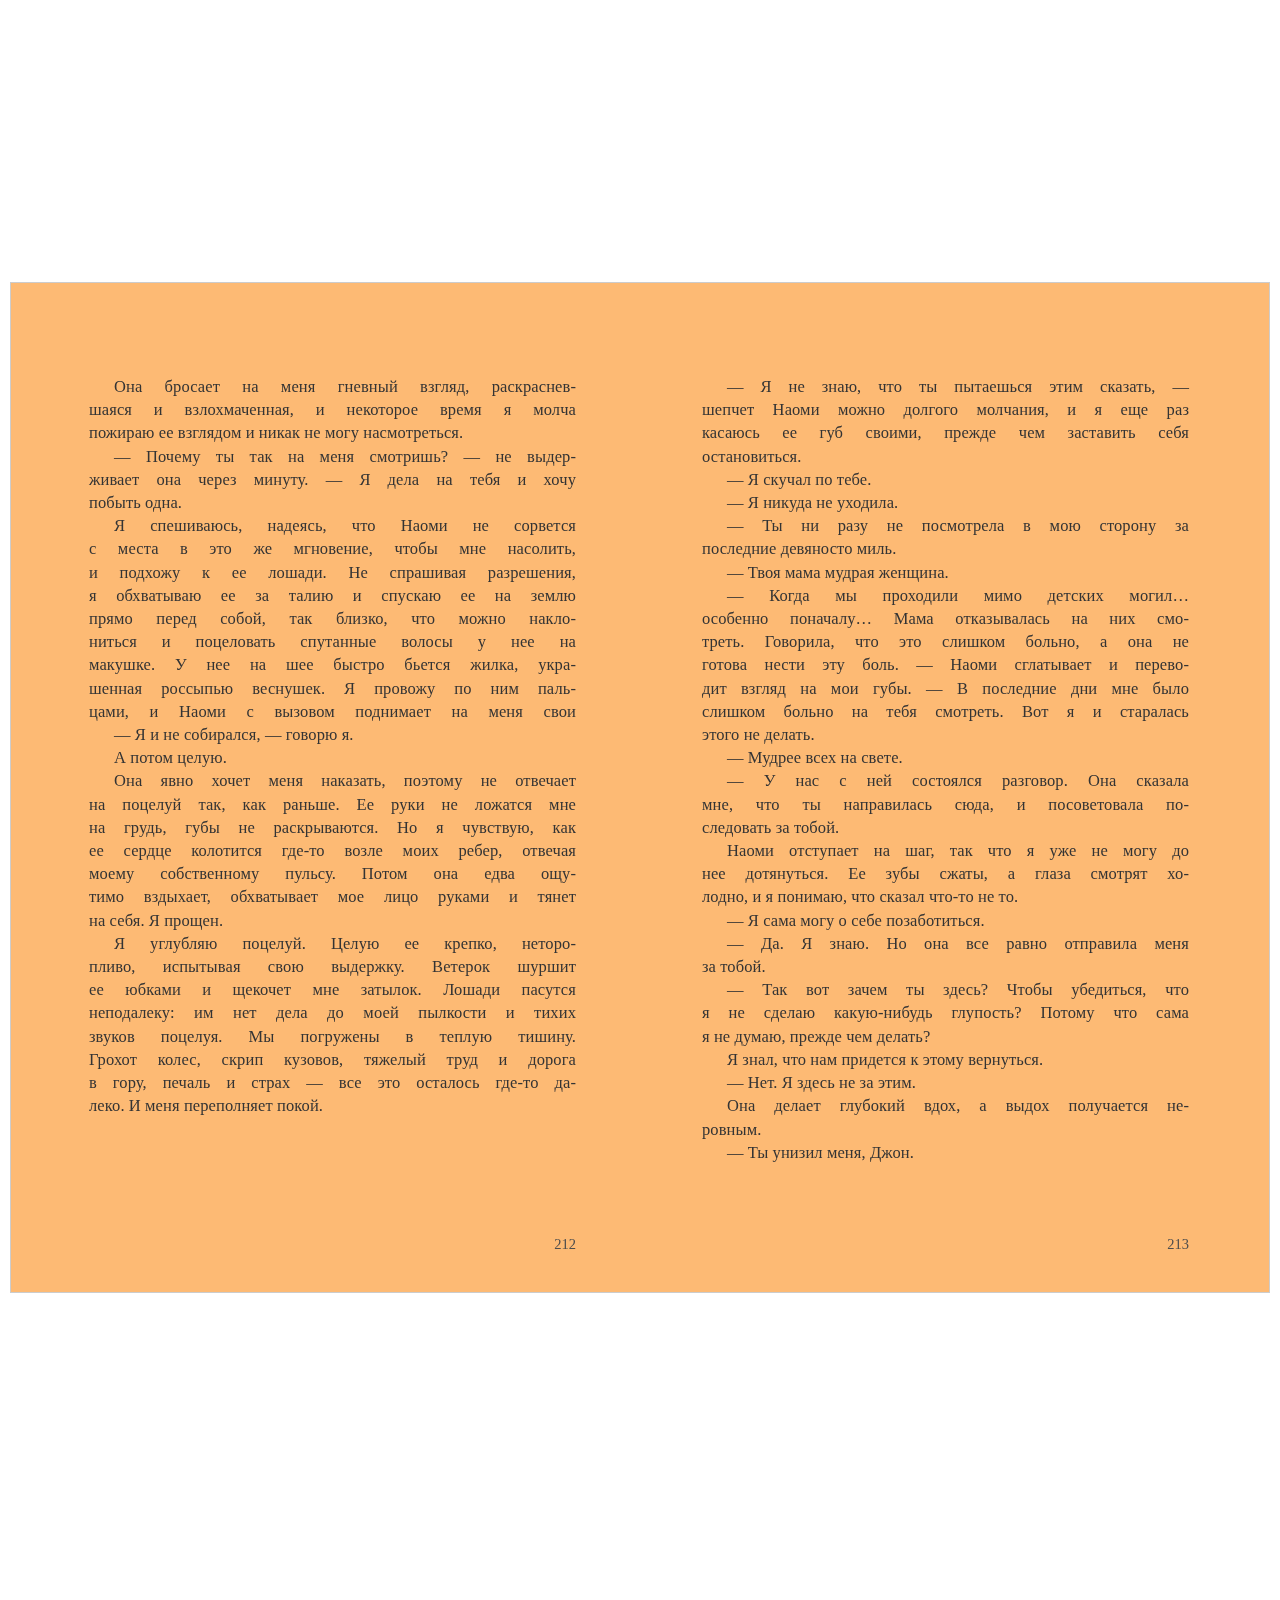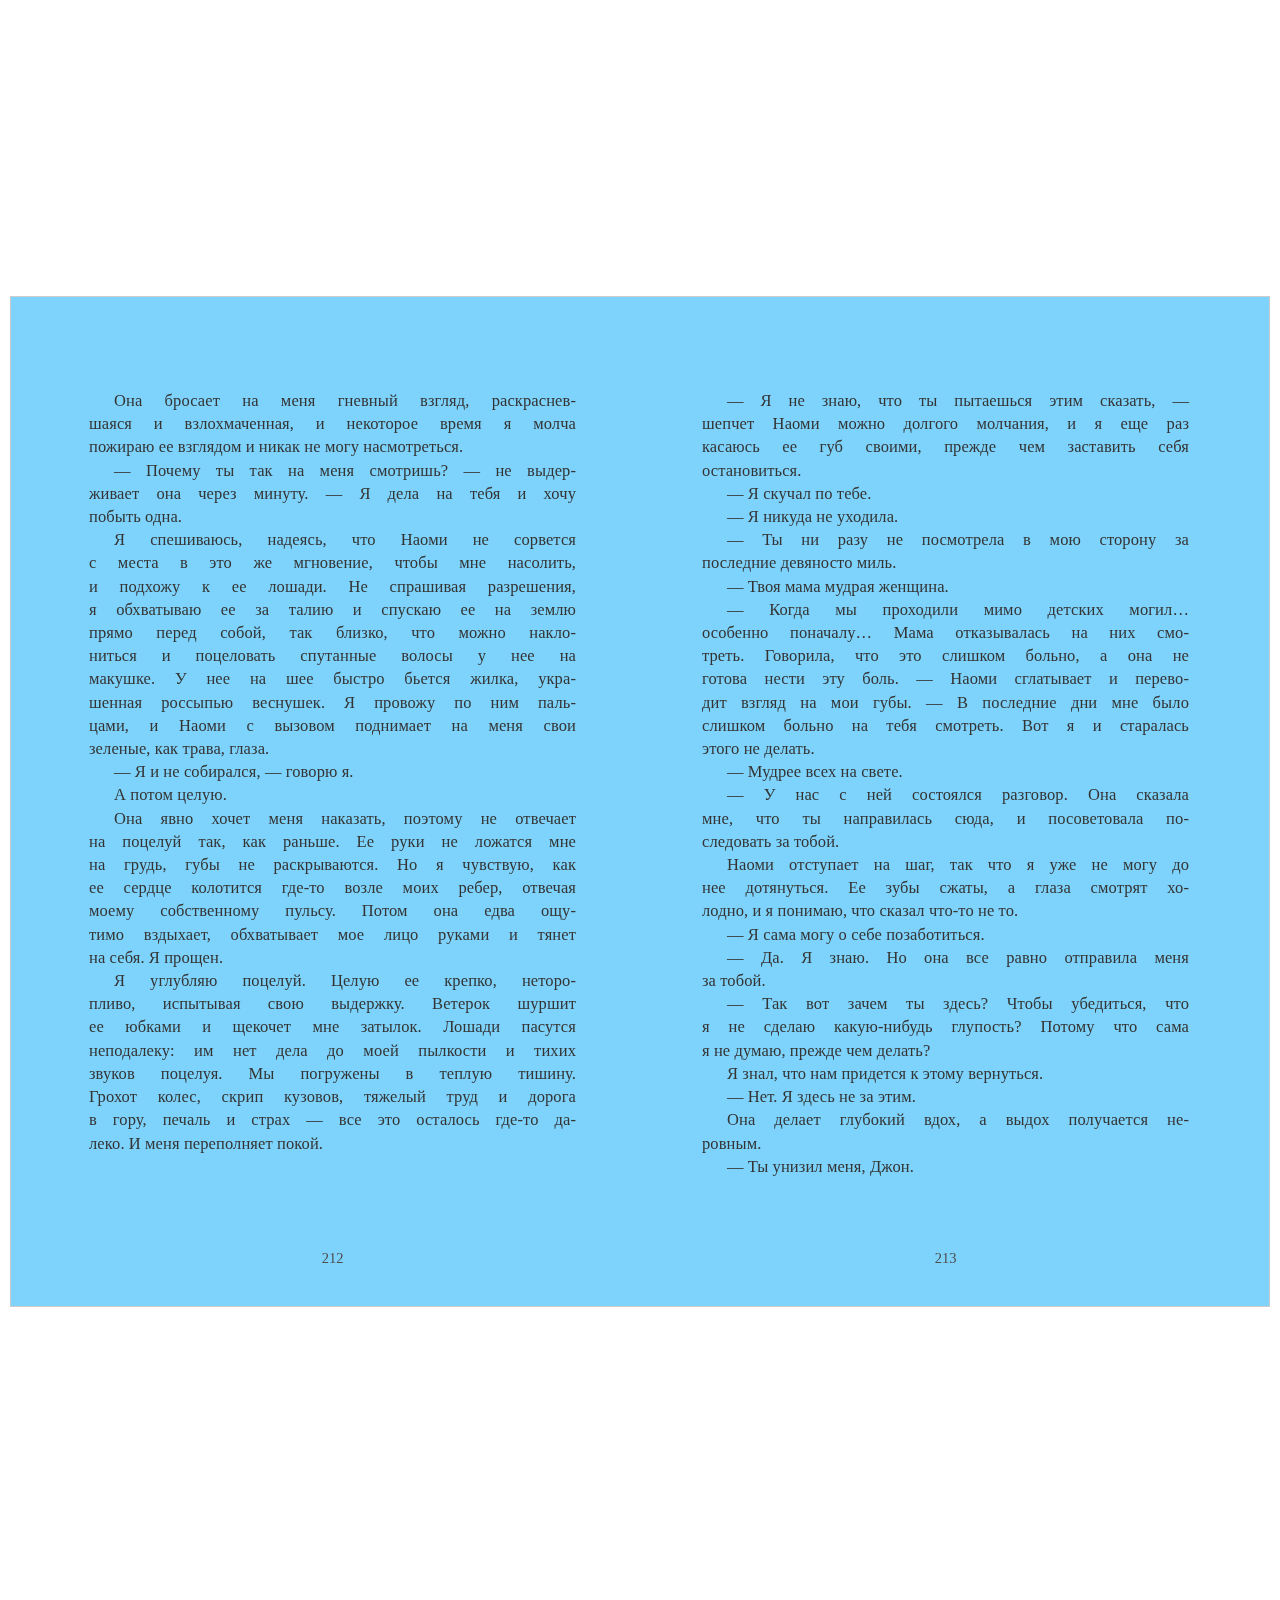--- a/index.html
+++ b/index.html
@@ -9,24 +9,24 @@
   }
   body {
     width: 1280px;
     height: 1600px;
     position: relative;
     font-family: "Liberation Serif", "DejaVu Serif", serif;
   }
   .sheet {
     position: absolute;
     left: 10px;
-    top: 296px;
+    top: 282px;
     width: 1258px;
     height: 1009px;
-    background: #7dd3fc;
+    background: #fdba74;
     border: 1px solid var(--frame-border, #cccccc);
   }
   .text-col {
     position: absolute;
     top: 92px;
     width: 487px;
     font-size: 16.5px;
     line-height: 23.2px;
     color: var(--ink, #343434);
     letter-spacing: 0.1px;
@@ -41,21 +41,21 @@
   .line.last {
     text-align-last: left;
   }
   .line.first {
     text-indent: 25px;
   }
   .page-number {
     position: absolute;
     top: 953px;
     width: 487px;
-    text-align: center;
+    text-align: right;
     font-size: 14.5px;
     color: var(--folio, #4d4d4d);
   }
   .page-number.left  { left: 78px;  }
   .page-number.right { left: 691px; }
 </style>
 </head>
 <body>
 
 <div class="sheet">
@@ -73,21 +73,20 @@
       <div class="para">
         <div class="line first">Я спешиваюсь, надеясь, что Наоми не сорвется</div>
         <div class="line">с места в это же мгновение, чтобы мне насолить,</div>
         <div class="line">и подхожу к ее лошади. Не спрашивая разрешения,</div>
         <div class="line">я обхватываю ее за талию и спускаю ее на землю</div>
         <div class="line">прямо перед собой, так близко, что можно накло-</div>
         <div class="line">ниться и поцеловать спутанные волосы у нее на</div>
         <div class="line">макушке. У нее на шее быстро бьется жилка, укра-</div>
         <div class="line">шенная россыпью веснушек. Я провожу по ним паль-</div>
         <div class="line">цами, и Наоми с вызовом поднимает на меня свои</div>
-        <div class="line last">зеленые, как трава, глаза.</div>
       </div>
       <div class="para">
         <div class="line first last">— Я и не собирался, — говорю я.</div>
       </div>
       <div class="para">
         <div class="line first last">А потом целую.</div>
       </div>
       <div class="para">
         <div class="line first">Она явно хочет меня наказать, поэтому не отвечает</div>
         <div class="line">на поцелуй так, как раньше. Ее руки не ложатся мне</div>

